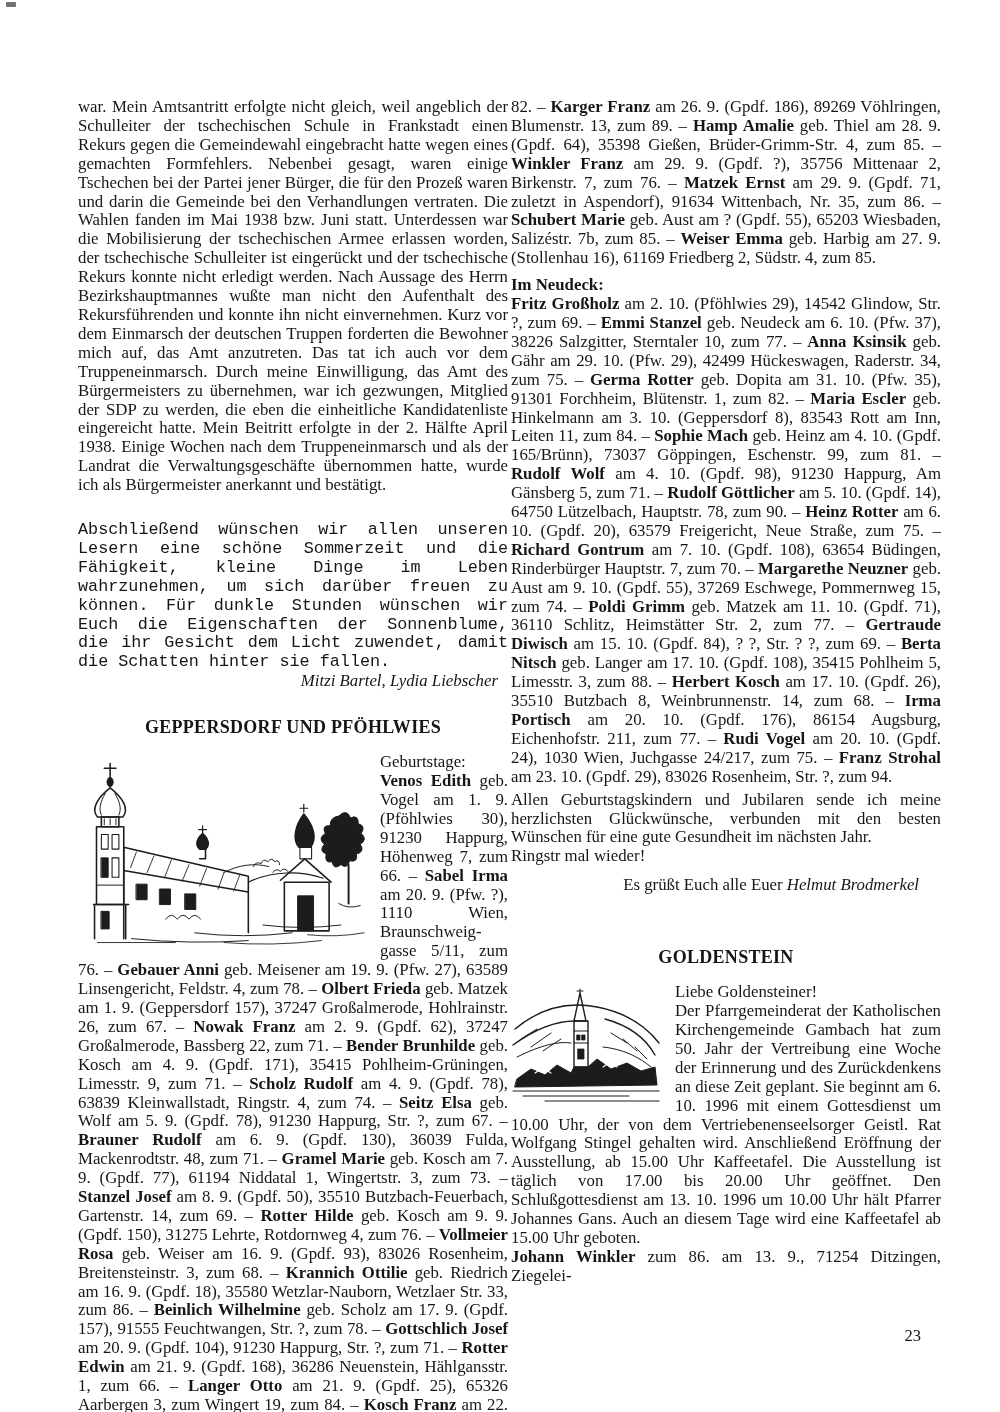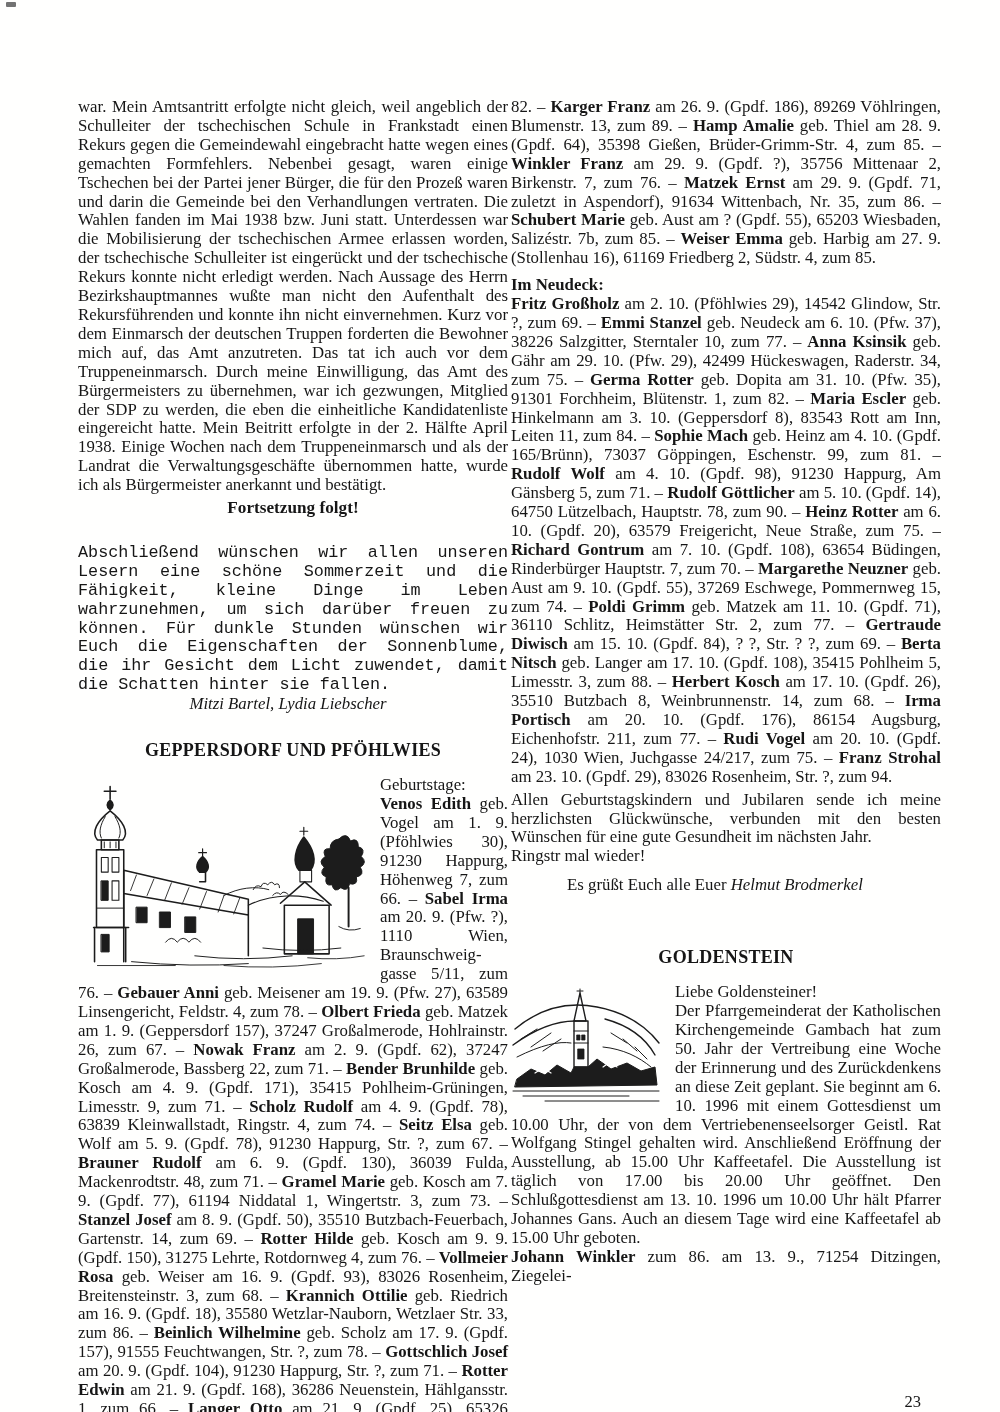--- a/index.html
+++ b/index.html
@@ -8,53 +8,52 @@
     background:#fffffe;color:#161616;overflow:hidden;
     font-family:"Liberation Serif","DejaVu Serif",serif;
   }
   .col{position:absolute;top:0;}
   .col-left{left:78px;width:430px;}
   .col-right{left:511px;width:430px;}
   p{margin:0;font-size:16.8px;line-height:18.9px;text-align:justify;}
   .b{font-weight:bold;}
   .i{font-style:italic;}
   .center{text-align:center;}
-  .right{text-align:center;}
+  .right{text-align:right;}
   .heading{
     margin:16px;text-align:center;font-weight:bold;font-size:18px;
     letter-spacing:.3px;line-height:20px;
   }
   .first{margin-top:98px;}
   .notice{margin-top:4px;font-size:17.2px;}
   .closing{margin-top:26px;font-family:Liberation Mono, monospace;}
   .sig{padding-right:10px;font-style:italic;}
   .gep-head{margin-top:26px;}
   .flow{margin-top:8px;}
   .sketch-gep{float:left;width:292px;height:196px;margin:2px 10px 2px 0;}
   .sketch-gold{float:left;width:152px;height:118px;margin:4px 12px 2px 0;}
   .oct-head{margin-top:8px;font-weight:bold;text-align:left;}
   .congrats{margin-top:4px;}
   .greet{padding-right:22px;margin-top:10px;}
   .gold-head{margin-top:52px;}
   .gap-top{margin-top:30px;}
-  .page-number{position:absolute;top:1392px;right:79px;font-size:16.5px;}
+  .page-number{position:absolute;top:1326px;right:79px;font-size:16.5px;}
   .speck{position:absolute;left:6px;top:2px;width:10px;height:5px;background:#444;opacity:.75;border-radius:1px;}
   .clearfix::after{content:"";display:block;clear:both;}
   svg{display:block;}
 </style>
 </head>
 <body>
 
 <div class="page">
   <div class="speck"></div>
 
   <div class="col col-left">
     <p class="first">war. Mein Amtsantritt erfolgte nicht gleich, weil angeblich der Schulleiter der tschechischen Schule in Frankstadt einen Rekurs gegen die Gemeindewahl eingebracht hatte wegen eines gemachten Formfehlers. Nebenbei gesagt, waren einige Tschechen bei der Partei jener Bürger, die für den Prozeß waren und darin die Gemeinde bei den Verhandlungen vertraten. Die Wahlen fanden im Mai 1938 bzw. Juni statt. Unterdessen war die Mobilisierung der tschechischen Armee erlassen worden, der tschechische Schulleiter ist eingerückt und der tschechische Rekurs konnte nicht erledigt werden. Nach Aussage des Herrn Bezirkshauptmannes wußte man nicht den Aufenthalt des Rekursführenden und konnte ihn nicht einvernehmen. Kurz vor dem Einmarsch der deutschen Truppen forderten die Bewohner mich auf, das Amt anzutreten. Das tat ich auch vor dem Truppeneinmarsch. Durch meine Einwilligung, das Amt des Bürgermeisters zu übernehmen, war ich gezwungen, Mitglied der SDP zu werden, die eben die einheitliche Kandidatenliste eingereicht hatte. Mein Beitritt erfolgte in der 2. Hälfte April 1938. Einige Wochen nach dem Truppeneinmarsch und als der Landrat die Verwaltungsgeschäfte übernommen hatte, wurde ich als Bürgermeister anerkannt und bestätigt.</p>
 
-    <p class="center notice"><span class="b">Fortsetzung folgt!</span></p>
 
     <p class="closing">Abschließend wünschen wir allen unseren Lesern eine schöne Sommerzeit und die Fähigkeit, kleine Dinge im Leben wahrzunehmen, um sich darüber freuen zu können. Für dunkle Stunden wünschen wir Euch die Eigenschaften der Sonnenblume, die ihr Gesicht dem Licht zuwendet, damit die Schatten hinter sie fallen.</p>
 
     <p class="right sig">Mitzi Bartel, Lydia Liebscher</p>
 
     <h2 class="heading gep-head">GEPPERSDORF UND PFÖHLWIES</h2>
 
     <div class="flow clearfix">
       <svg class="sketch-gep" viewBox="0 0 300 196" xmlns="http://www.w3.org/2000/svg" aria-hidden="true">
         <g stroke="#1c1c1c" fill="none" stroke-width="1.6" stroke-linecap="round" stroke-linejoin="round">

